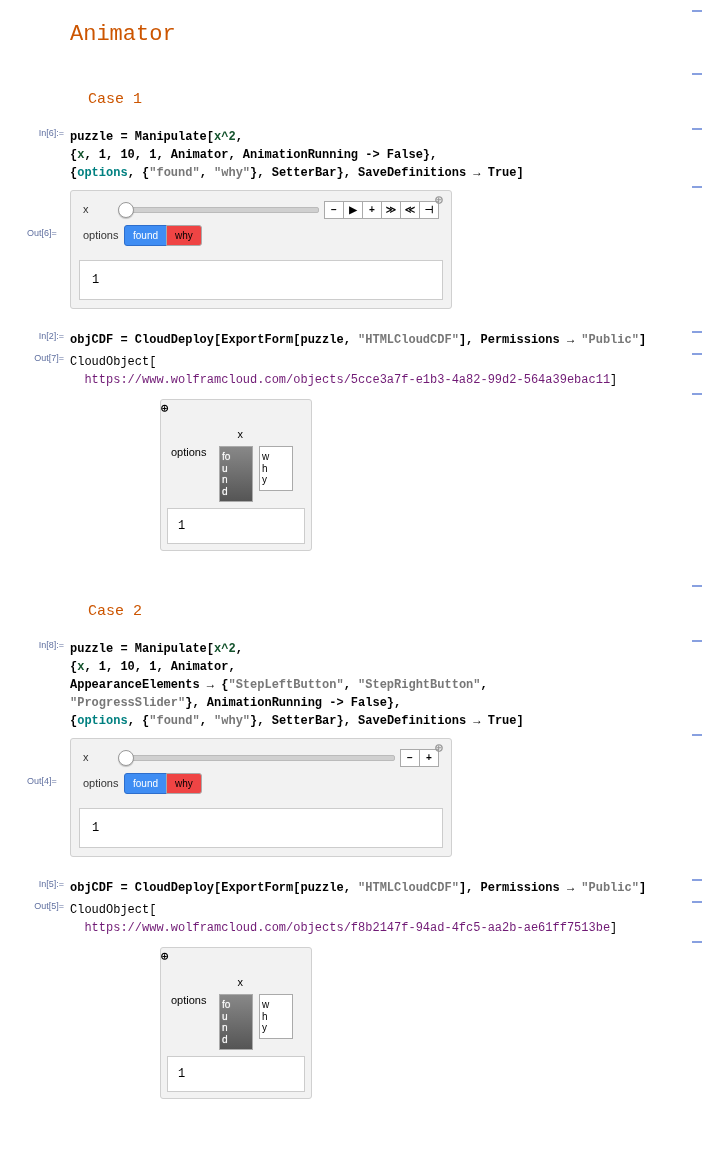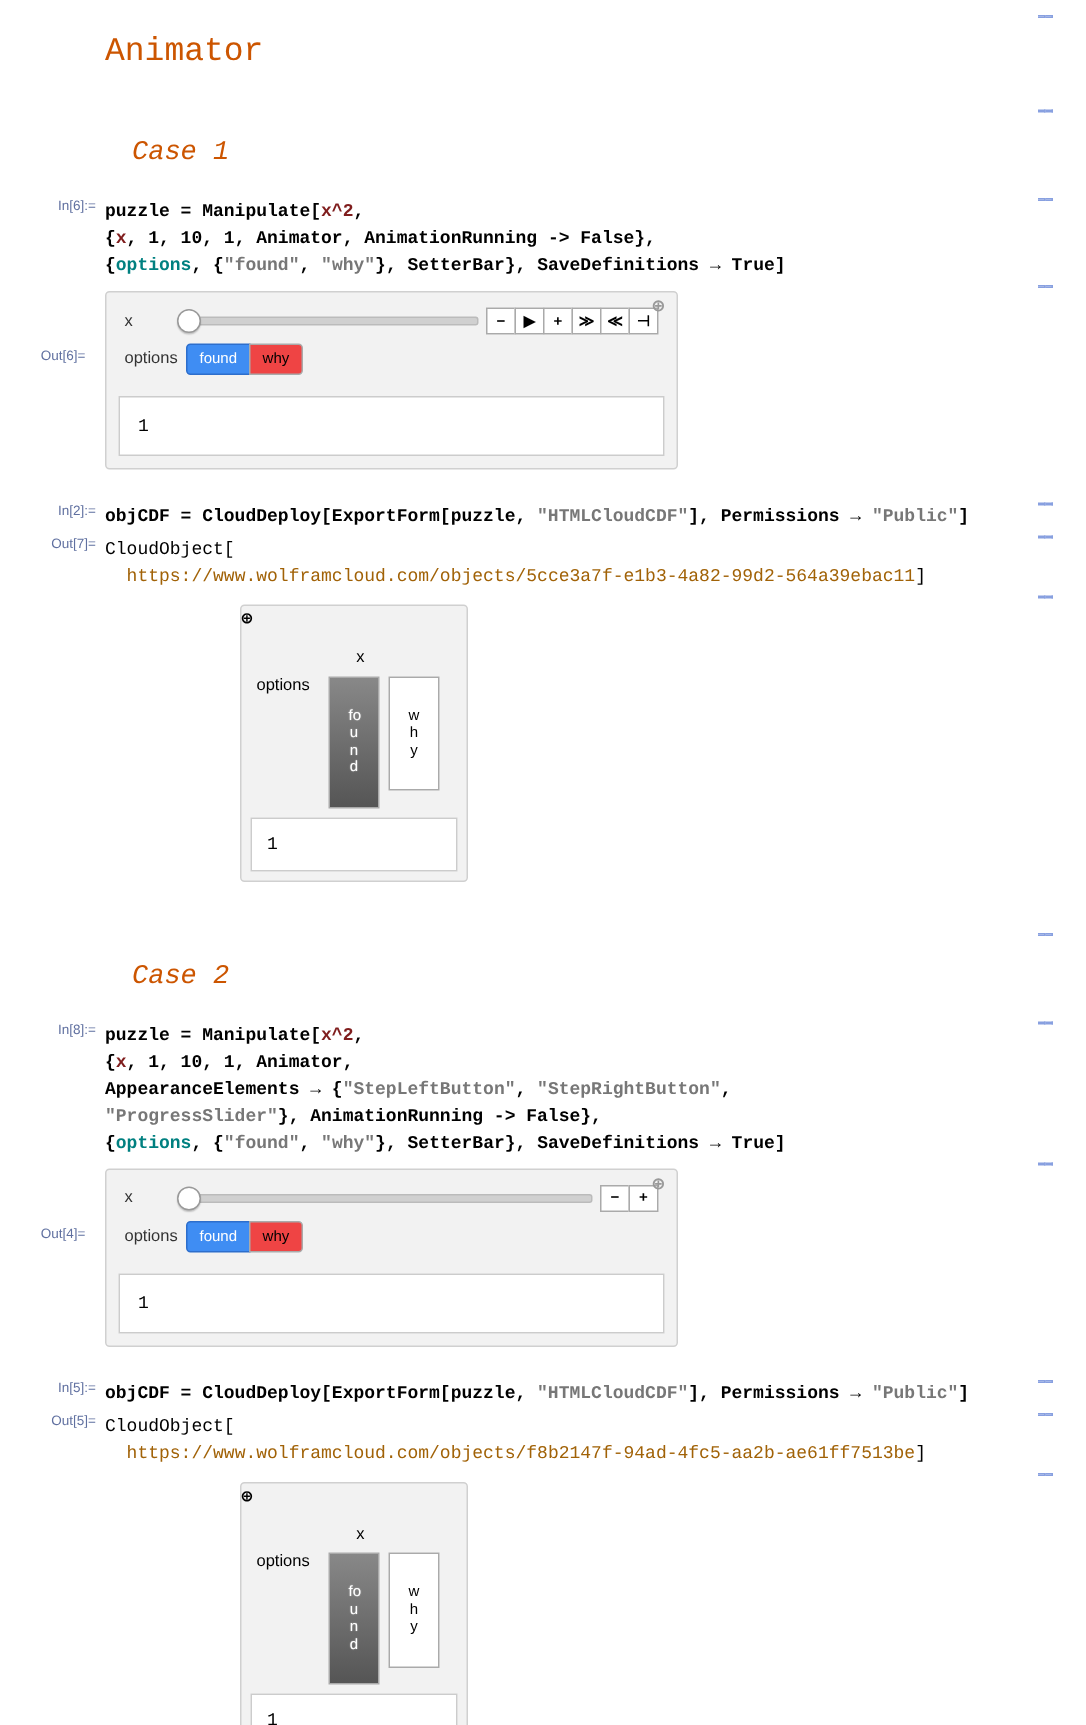--- a/index.html
+++ b/index.html
@@ -13,24 +13,23 @@
     box-sizing: border-box;
   }
   .section-title {
     color: #cc5500;
     font-size: 22px;
     font-weight: 400;
     margin: 8px 0 18px 0;
   }
   .case-title {
     color: #cc5500;
-    font-size: 18px;
+    font-size: 15px;
     font-weight: 400;
     margin: 16px 0 12px 18px;
-    font-style: italic;
   }
   .cell-row {
     display: flex;
     align-items: flex-start;
     margin-bottom: 4px;
     position: relative;
   }
   .label-col {
     width: 44px;
     flex-shrink: 0;
@@ -70,22 +69,22 @@
     top: -1px;
     bottom: -1px;
     right: 4px;
     border-right: 1px solid #88a0e0;
     border-top: 1px solid #88a0e0;
     border-bottom: 1px solid #88a0e0;
     width: 4px;
   }
   .code-sym { color: #008080; }
   .code-str { color: #777; }
-  .code-var { color: #7f1d1d; font-weight: bold; }
-  .url { color: #a16207; font-weight: normal; font-family: "Courier New", monospace; }
+  .code-var { color: #14532d; font-weight: bold; }
+  .url { color: #701a75; font-weight: normal; font-family: "Courier New", monospace; }
 
   
   .manip {
     background: #f2f2f2;
     border: 1px solid #d0d0d0;
     border-radius: 3px;
     width: 380px;
     padding: 0;
     margin: 4px 0 10px 0;
     position: relative;
@@ -209,23 +208,23 @@
   .narrow-label {
     font-family: Arial, sans-serif;
     font-size: 11px;
     width: 42px;
     line-height: 1.2;
     font-weight: normal;
   }
   .vbtn {
     border: 1px solid #aaa;
     width: 28px;
-    padding: 20px 2px;
+    padding: 4px 2px;
     font-size: 10px;
-    text-align: center;
+    text-align: left;
     background: #fff;
     font-family: Arial, sans-serif;
     line-height: 1.15;
     font-weight: normal;
   }
   .vbtn.active {
     background: linear-gradient(#888,#555);
     color: #fff;
     text-shadow: 0 0 1px rgba(255,255,255,0.6);
   }

